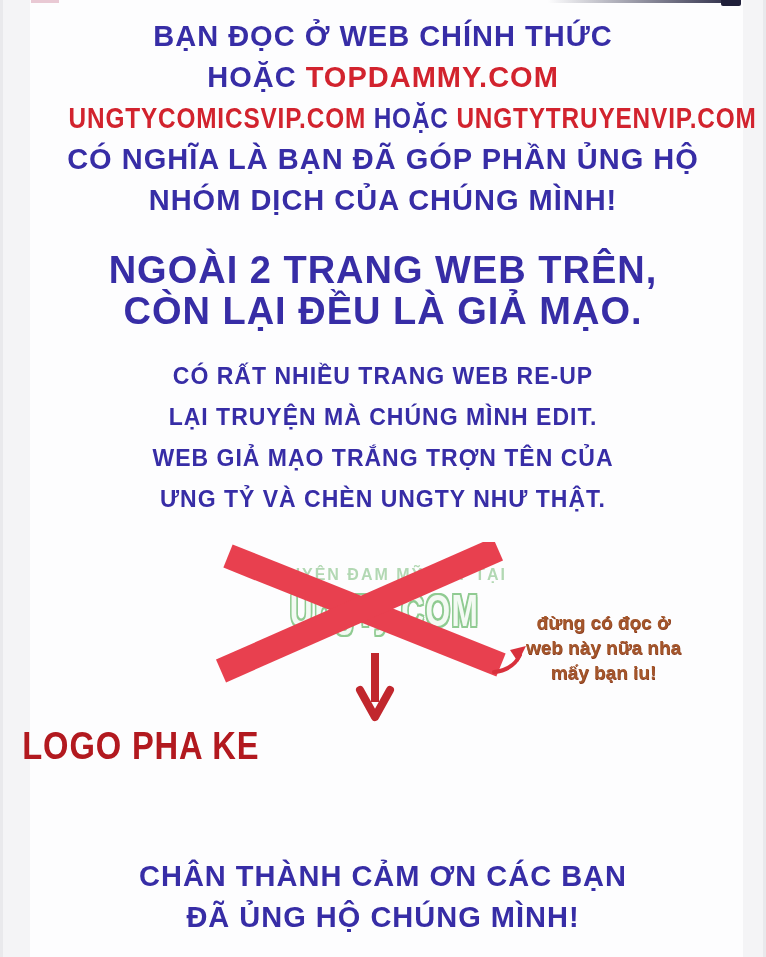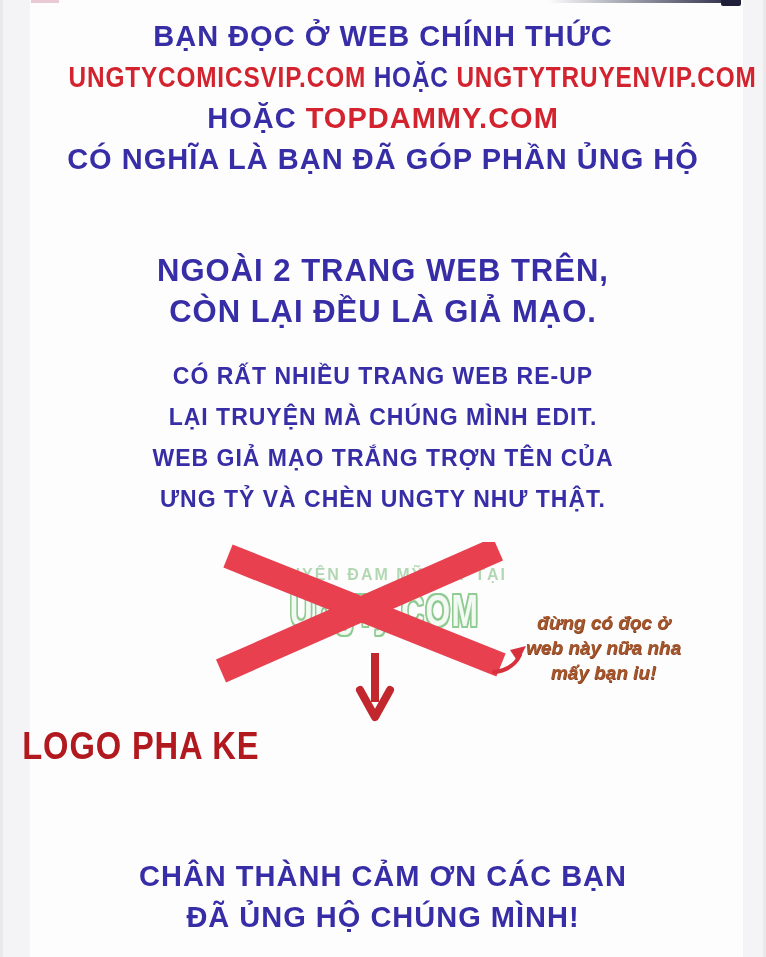--- a/index.html
+++ b/index.html
@@ -22,21 +22,21 @@
   .corner{position:absolute;top:0;left:718px;width:20px;height:6px;background:#1f1f3a;border-radius:0 0 2px 2px;}
 
   .line{position:relative;text-align:center;white-space:nowrap;line-height:41px;}
   .t{display:inline-block;letter-spacing:1px;}
   .blue{color:#372da6;}
   .red{color:#d2232e;}
   .sx84{transform:scaleX(0.84);transform-origin:center;}
   .sx86{transform:scaleX(0.86);transform-origin:center;}
 
   .header-block{position:absolute;left:0;right:0;top:16px;font-size:29px;}
-  .notice-block{position:absolute;left:0;right:0;top:250px;font-size:31px;text-decoration:underline;}
+  .notice-block{position:absolute;left:0;right:0;top:250px;font-size:38px;text-decoration:underline;}
   .warning-block{position:absolute;left:0;right:0;top:356px;font-size:23px;}
   .footer-block{position:absolute;left:0;right:0;top:840px;font-size:29px;line-height:44px;margin-top:16px;}
 
   .fake-site{position:relative;color:#6e5e22;display:inline-block;}
   .fake-site::after{
     content:"";position:absolute;left:-8px;right:-18px;top:46%;height:6px;
     background:#d2232e;transform:rotate(-2deg);border-radius:3px;
   }
 
   .logo-area{position:absolute;left:207px;top:565px;width:350px;text-align:center;}
@@ -49,21 +49,21 @@
     transform:scaleX(0.72);transform-origin:center;
     text-shadow:
       -2px 0 #90cb92, 2px 0 #90cb92, 0 -2px #90cb92, 0 2px #90cb92,
       -2px -2px #90cb92, 2px 2px #90cb92, -2px 2px #90cb92, 2px -2px #90cb92;
   }
   .x-mark{position:absolute;left:205px;top:542px;}
   .down-arrow{position:absolute;left:350px;top:650px;}
 
   .note-block{
     position:absolute;left:518px;top:610px;width:165px;
-    color:#a4562b;font-size:19px;font-style:italic;font-weight:bold;
+    color:#a4562b;font-size:19px;font-weight:bold;
     text-align:center;line-height:25px;white-space:nowrap;
     text-shadow:0.5px 0.5px 0 #8a3d20;
   }
 
   .logo-fake-caption{
     position:absolute;left:0;right:0;top:724px;
     color:#b2191f;font-size:38px;letter-spacing:1px;line-height:44px;
   }
 </style>
 </head>
@@ -74,34 +74,37 @@
   <div class="gutter right"></div>
   <div class="topline pink"></div>
   <div class="topline dark"></div>
   <div class="corner"></div>
 
   <section class="header-block">
     <div class="line blue">
       <span class="t">BẠN ĐỌC Ở WEB CHÍNH THỨC</span>
     </div>
     <div class="line">
+      <span class="t">
+        <span class="blue">HOẶC</span>
+        <span class="red">TOPDAMMY.COM</span>
+      </span>
+    </div>
+    <div class="line">
       <span class="t sx84">
         <span class="red">UNGTYCOMICSVIP.COM</span>
         <span class="blue">HOẶC</span>
         <span class="red">UNGTYTRUYENVIP.COM</span>
       </span>
     </div>
-    <div class="line">
-      <span class="t">
-        <span class="blue">HOẶC</span>
-        <span class="red">TOPDAMMY.COM</span>
-      </span>
+    <div class="line blue">
+      <span class="t">CÓ NGHĨA LÀ BẠN ĐÃ GÓP PHẦN ỦNG HỘ</span>
     </div>
     <div class="line blue">
-      <span class="t">CÓ NGHĨA LÀ BẠN ĐÃ GÓP PHẦN ỦNG HỘ</span>
+      <span class="t">NHÓM DỊCH CỦA CHÚNG MÌNH!</span>
     </div>
   </section>
 
   <section class="notice-block">
     <div class="line blue">
       <span class="t">NGOÀI 2 TRANG WEB TRÊN,</span>
     </div>
     <div class="line blue">
       <span class="t">CÒN LẠI ĐỀU LÀ GIẢ MẠO.</span>
     </div>

